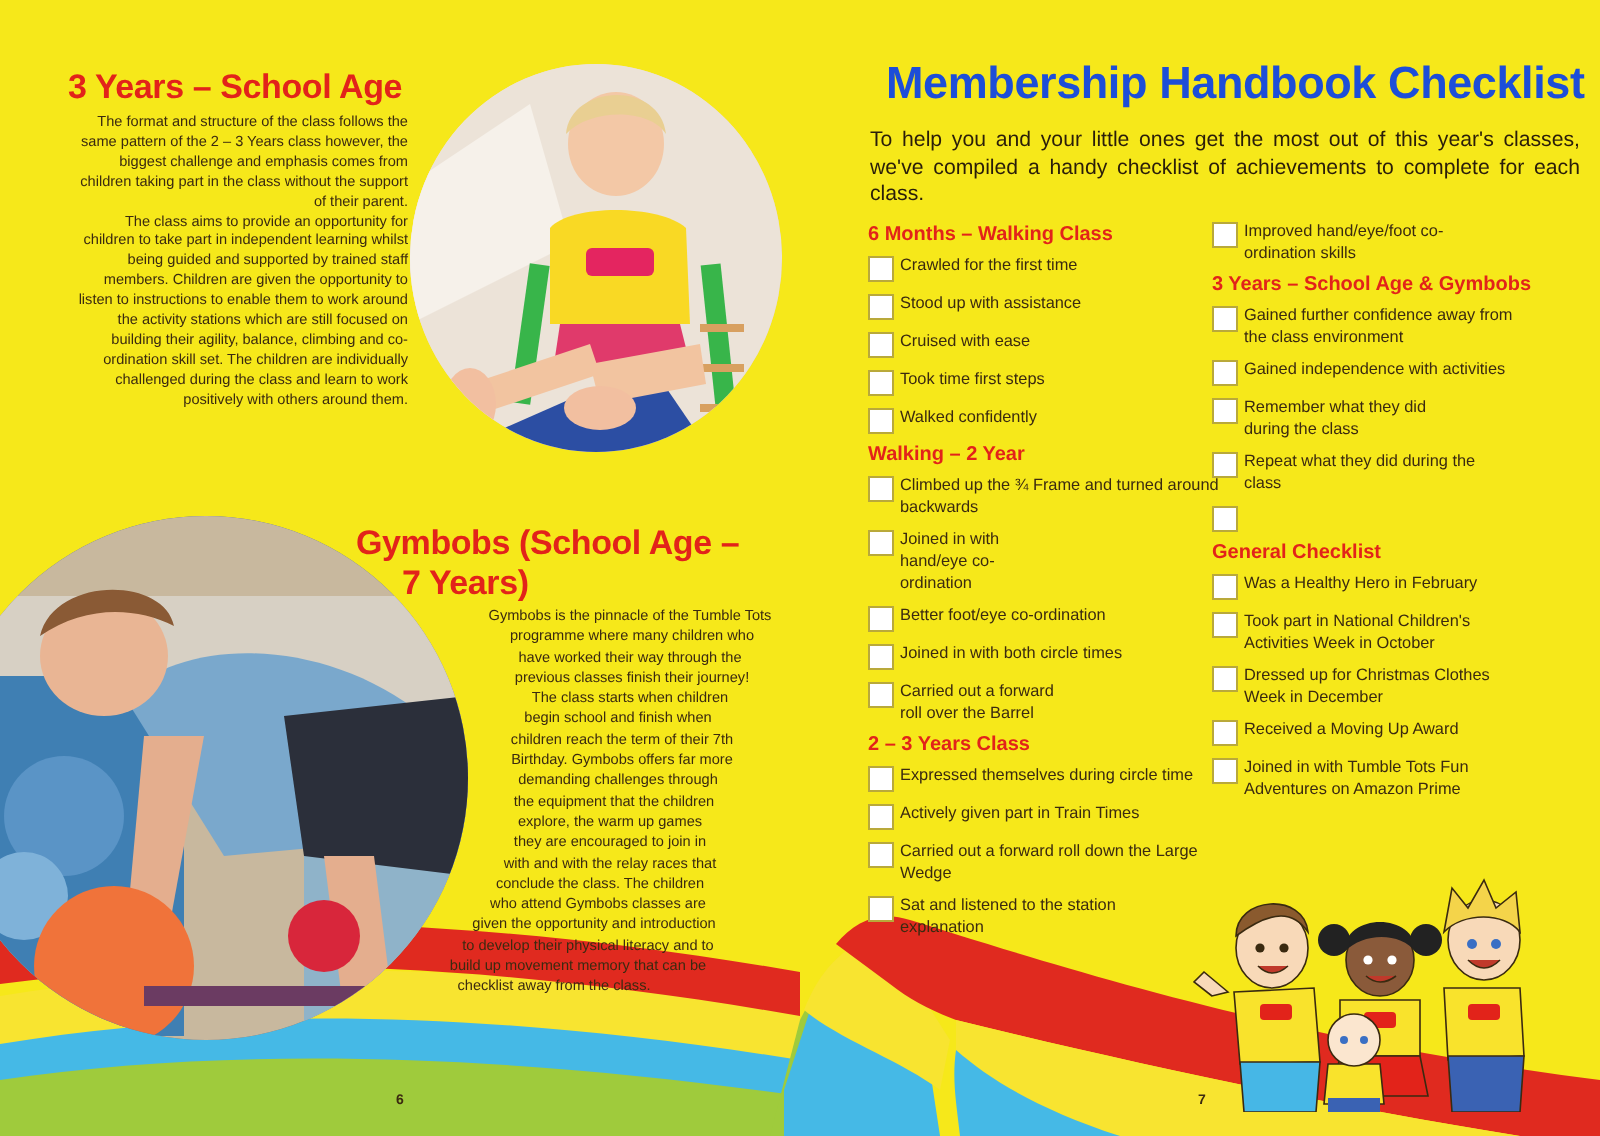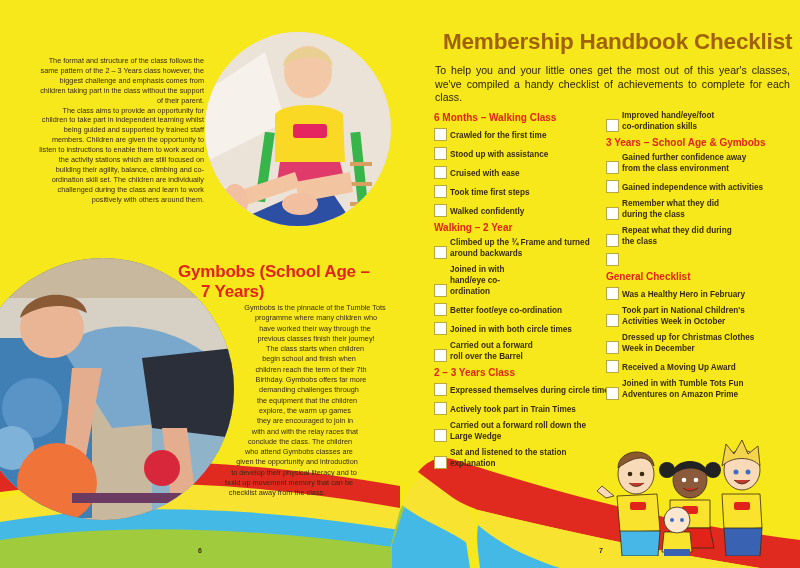--- a/index.html
+++ b/index.html
@@ -6,25 +6,25 @@
   body{width:800px;height:568px;overflow:hidden;background:#f6e81a;font-family:"Liberation Sans",sans-serif;position:relative;}
   .page{position:absolute;top:0;height:568px;overflow:hidden;}
   .left{left:0;width:400px;}
   .h2{position:absolute;font-weight:bold;color:#e2231a;font-size:17px;letter-spacing:-0.2px;}
   .body-text{position:absolute;font-size:7.3px;line-height:9.9px;color:#3b2a10;}
   .body-text p{margin:0;}
   .indent{text-indent:10px;}
   .centered p{text-align:center;}
   .photo{position:absolute;border-radius:50%;overflow:hidden;}
   .pagenum{position:absolute;font-size:7px;font-weight:bold;color:#3b2a10;}
-  .title{position:absolute;left:443px;top:29px;font-size:22.5px;font-weight:bold;color:#a16207;letter-spacing:-0.2px;}
+  .title{position:absolute;left:443px;top:29px;font-size:22.5px;font-weight:bold;color:#1d4ed8;letter-spacing:-0.2px;}
   .intro{position:absolute;left:435px;top:64px;width:355px;font-size:10.6px;line-height:13.6px;font-weight:normal;color:#2a1d0a;text-align:justify;}
   .col{position:absolute;width:175px;}
   .sec{font-size:10px;font-weight:bold;color:#e2231a;margin:0 0 4px 0;}
-  .item{display:flex;align-items:flex-end;margin-bottom:5px;font-weight:bold;}
+  .item{display:flex;align-items:flex-start;margin-bottom:5px;}
   .box{flex:0 0 13px;width:13px;height:13px;background:#fff;border:1px solid #b9a93a;box-sizing:border-box;margin-right:3px;margin-top:1px;}
   .lbl{font-size:8.2px;line-height:11px;color:#3b2a10;}
   svg{display:block;}
 </style>
 </head>
 <body>
 
 <svg width="800" height="568" style="position:absolute;left:0;top:0;" viewBox="0 0 800 568">
 
   <path d="M0 520 C100 500 240 505 400 530 L400 568 L0 568 Z" fill="#9fcb3c"></path>
@@ -35,20 +35,21 @@
   <path d="M385 568 L400 510 C410 490 420 478 435 470 L455 568 Z" fill="#9fcb3c"></path>
   <path d="M392 545 L405 505 C412 490 420 480 432 474 L465 535 L470 568 L392 568 Z" fill="#45b9e6"></path>
   <path d="M402 505 C410 485 420 475 440 465 L475 520 L470 545 C450 530 420 520 402 505 Z" fill="#f8e430"></path>
   <path d="M418 472 C428 460 440 455 455 460 C520 480 640 520 800 540 L800 568 L760 568 C650 550 560 530 478 510 C465 505 455 500 445 492 Z" fill="#e02a1f"></path>
   <path d="M478 510 C560 530 650 550 760 568 L560 568 C520 555 495 540 478 525 Z" fill="#f8e430"></path>
   <path d="M478 525 C495 540 520 555 560 568 L480 568 C478 550 476 540 478 525 Z" fill="#45b9e6"></path>
 </svg>
 
 <div class="page left">
 
+  <div class="h2" style="left:34px;top:34px;">3 Years – School Age</div>
 
   <div class="body-text" style="left:34px;top:56px;width:170px;text-align:right;">
     <p>The format and structure of the class follows the same pattern of the 2 – 3 Years class however, the biggest challenge and emphasis comes from children taking part in the class without the support of their parent.</p>
     <p class="indent">The class aims to provide an opportunity for children to take part in independent learning whilst being guided and supported by trained staff members. Children are given the opportunity to listen to instructions to enable them to work around the activity stations which are still focused on building their agility, balance, climbing and co-ordination skill set. The children are individually challenged during the class and learn to work positively with others around them.</p>
   </div>
 
   <div class="photo" style="left:205px;top:32px;width:186px;height:194px;background:linear-gradient(135deg,#efe6dc 0%,#e8d8c6 45%,#d8c3aa 100%);">
     <svg width="186" height="194" viewBox="0 0 186 194">
       <rect x="0" y="0" width="186" height="194" fill="#ece3d8"></rect>
       <polygon points="0,60 60,20 80,90 0,130" fill="#f6f1ea"></polygon>
@@ -174,21 +175,21 @@
   </div>
 
   <div style="margin-top:4px;">
     <div class="sec">2 – 3 Years Class</div>
     <div class="item">
         <span class="box"></span>
         <span class="lbl">Expressed themselves during circle time</span>
       </div>
     <div class="item">
         <span class="box"></span>
-        <span class="lbl">Actively took part in Train Times</span>
+        <span class="lbl">Actively given part in Train Times</span>
       </div>
     <div class="item">
         <span class="box"></span>
         <span class="lbl">Carried out a forward roll down the Large Wedge</span>
       </div>
     <div class="item">
         <span class="box"></span>
         <span class="lbl" style="width:120px">Sat and listened to the station explanation</span>
       </div>
   </div>

